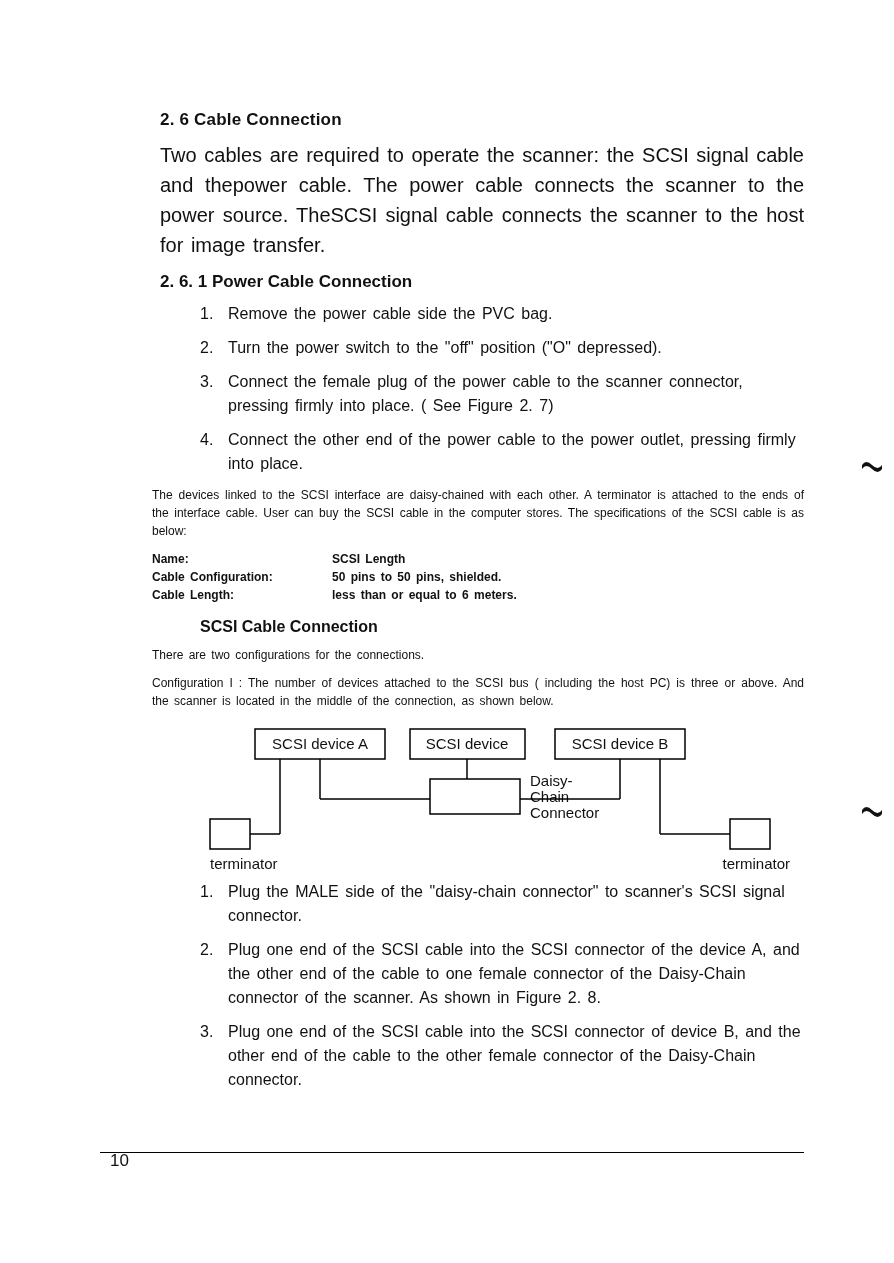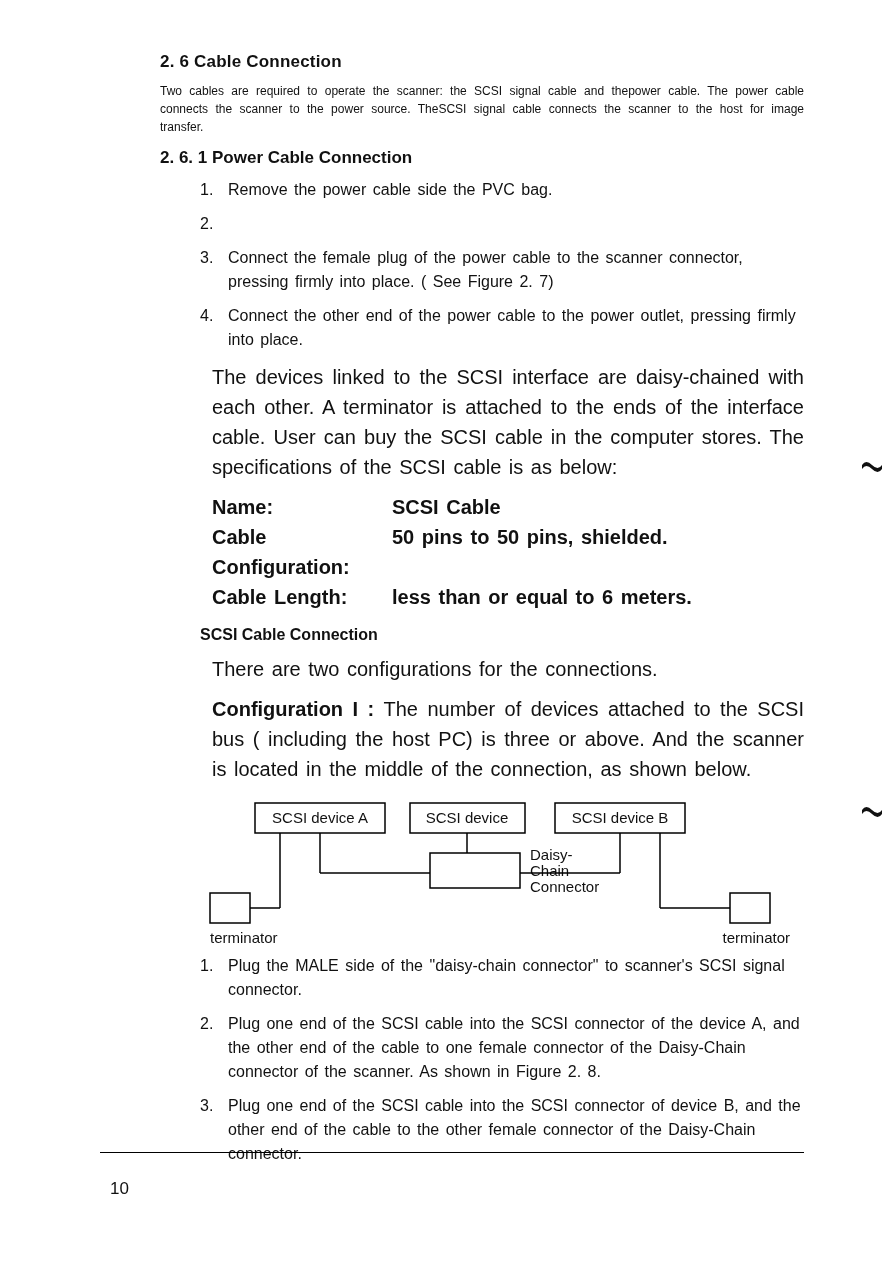--- a/index.html
+++ b/index.html
@@ -6,32 +6,32 @@
     margin: 0;
     padding: 0;
     background: #fdfdfd;
     font-family: Arial, Helvetica, sans-serif;
     color: #111;
   }
   .page {
     width: 894px;
     height: 1263px;
     box-sizing: border-box;
-    padding: 52px 90px 40px 100px;
+    padding: 110px 90px 40px 100px;
     position: relative;
     background: #fff;
   }
   .section-head {
     font-weight: 700;
     font-size: 17px;
     margin: 0 0 10px 60px;
     letter-spacing: 0.2px;
   }
   .para {
-    font-size: 12px;
+    font-size: 20px;
     line-height: 1.5;
     margin: 0 0 12px 60px;
     text-align: justify;
     word-spacing: 2px;
   }
   .subhead {
     font-weight: 700;
     font-size: 17px;
     margin: 10px 0 10px 60px;
   }
@@ -42,48 +42,48 @@
     line-height: 1.5;
     word-spacing: 2px;
   }
   .list .item {
     display: flex;
     gap: 10px;
     margin-bottom: 10px;
   }
   .list .item .num { min-width: 18px; }
   .indent-block {
-    margin: 0 0 10px 112px;
-    font-size: 20px;
+    margin: 0 0 10px 52px;
+    font-size: 12px;
     line-height: 1.5;
     text-align: justify;
     word-spacing: 2px;
   }
   .spec-row { display:flex;font-weight:bold; }
   .spec-label { width: 180px; }
   .subhead2 {
     font-weight: 700;
     font-size: 16px;
     margin: 14px 0 10px 100px;
   }
-  .config-label { font-weight:700; }
+  .config-label { font-weight:400; }
   .diagram {
     margin: 14px 0 6px 100px;
     width: 600px;
     height: 150px;
     position: relative;
   }
   .footer-rule {
     position: absolute;
     left: 100px; right: 90px; bottom: 110px;
     border-top: 1.5px solid #000;
   }
   .page-num {
     position: absolute;
-    left: 110px; bottom: 64px;
+    left: 110px; bottom: 92px;
     font-size: 17px;
   }
   
   .watermark {
     position: absolute;
     pointer-events: none;
     color: rgba(120,160,220,0.22);
     font-size: 72px;
     font-weight: 700;
     transform: rotate(-18deg);
@@ -114,37 +114,38 @@
   <div class="para">Two cables are required to operate the scanner: the SCSI signal cable and thepower cable. The power cable connects the scanner to the power source. TheSCSI signal cable connects the scanner to the host for image transfer.</div>
 
   <div class="subhead">2. 6. 1   Power  Cable  Connection</div>
   <div class="list">
     <div class="item">
         <span class="num">1.</span>
         <span>Remove the power cable side the PVC bag.</span>
       </div>
     <div class="item">
         <span class="num">2.</span>
+        <span>Turn the power switch to the "off" position ("O" depressed).</span>
       </div>
     <div class="item">
         <span class="num">3.</span>
         <span>Connect the female plug of the power cable to the scanner connector, pressing firmly into place. ( See Figure 2. 7)</span>
       </div>
     <div class="item">
         <span class="num">4.</span>
         <span>Connect  the  other  end of the power  cable to the  power  outlet, pressing  firmly into place.</span>
       </div>
   </div>
 
   <div class="indent-block">The devices  linked to the SCSI  interface are daisy-chained  with each other.  A terminator is attached to the ends of the interface cable.  User can buy  the SCSI  cable in the  computer stores.  The specifications of the SCSI cable is as below:</div>
 
   <div class="indent-block">
     <div class="spec-row">
         <span class="spec-label">Name:</span>
-        <span>SCSI Cable</span>
+        <span>SCSI Length</span>
       </div>
     <div class="spec-row">
         <span class="spec-label">Cable Configuration:</span>
         <span>50 pins to 50 pins,  shielded.</span>
       </div>
     <div class="spec-row">
         <span class="spec-label">Cable Length:</span>
         <span>less than or equal to 6 meters.</span>
       </div>
   </div>

